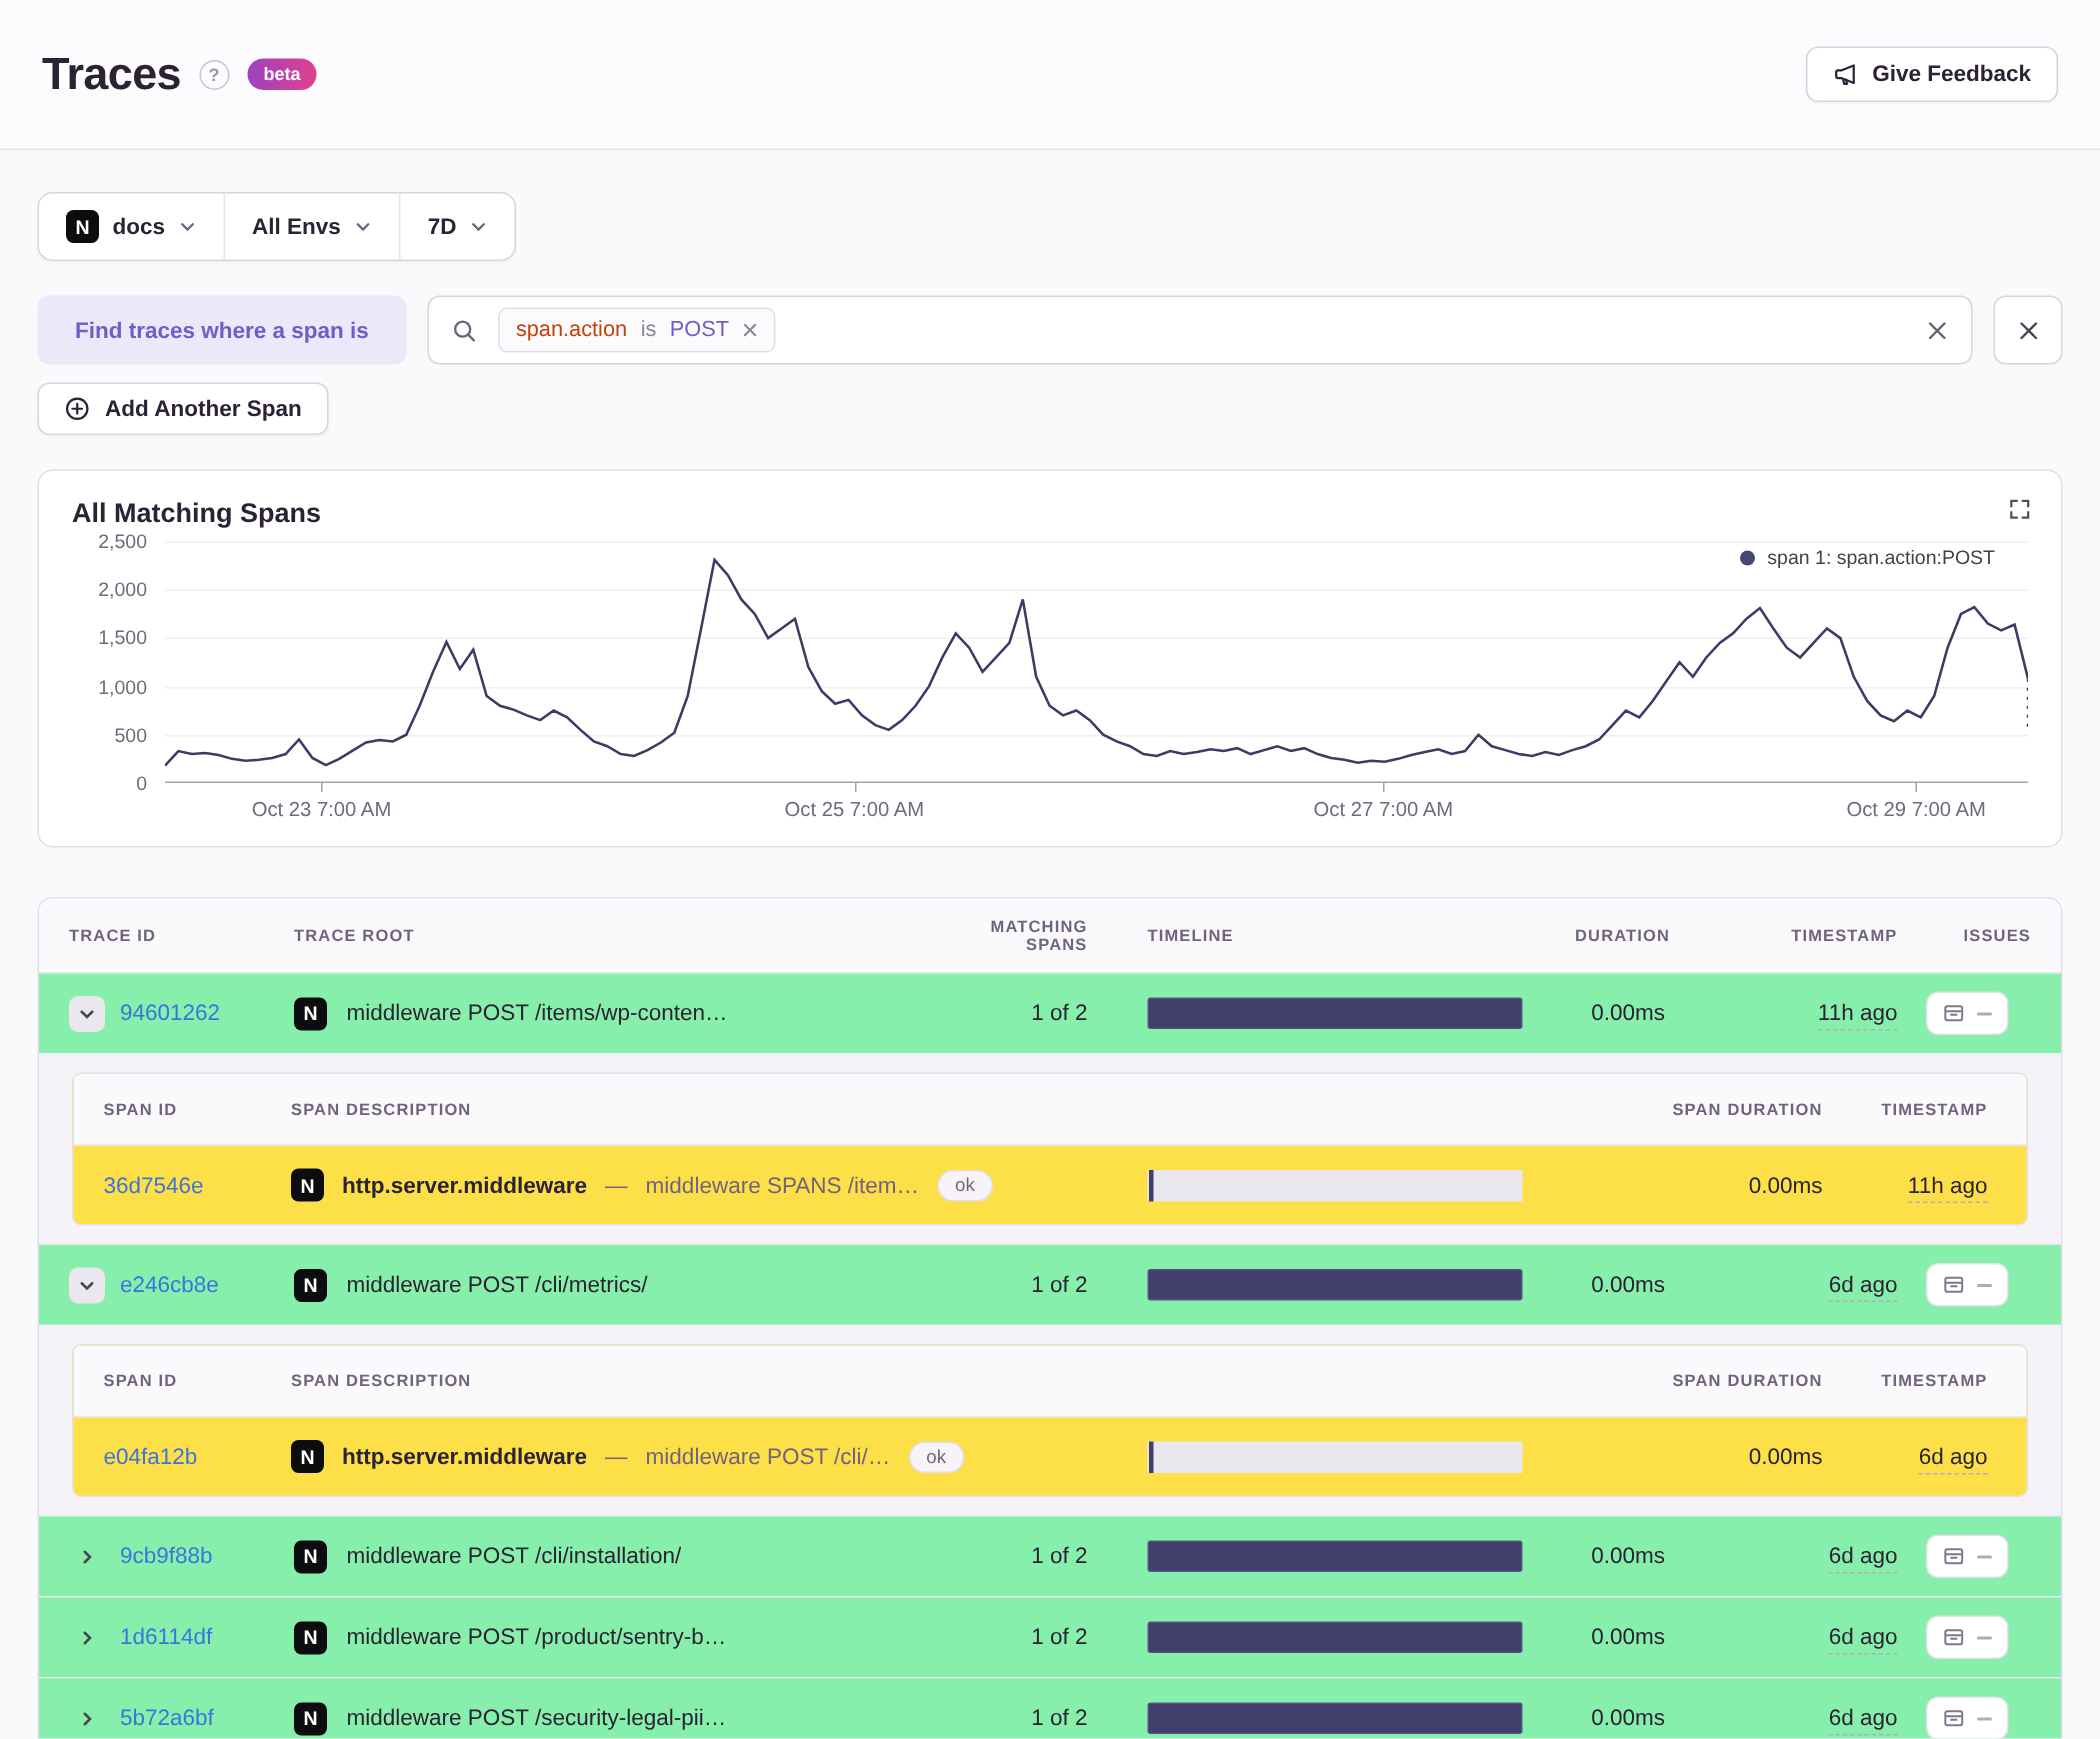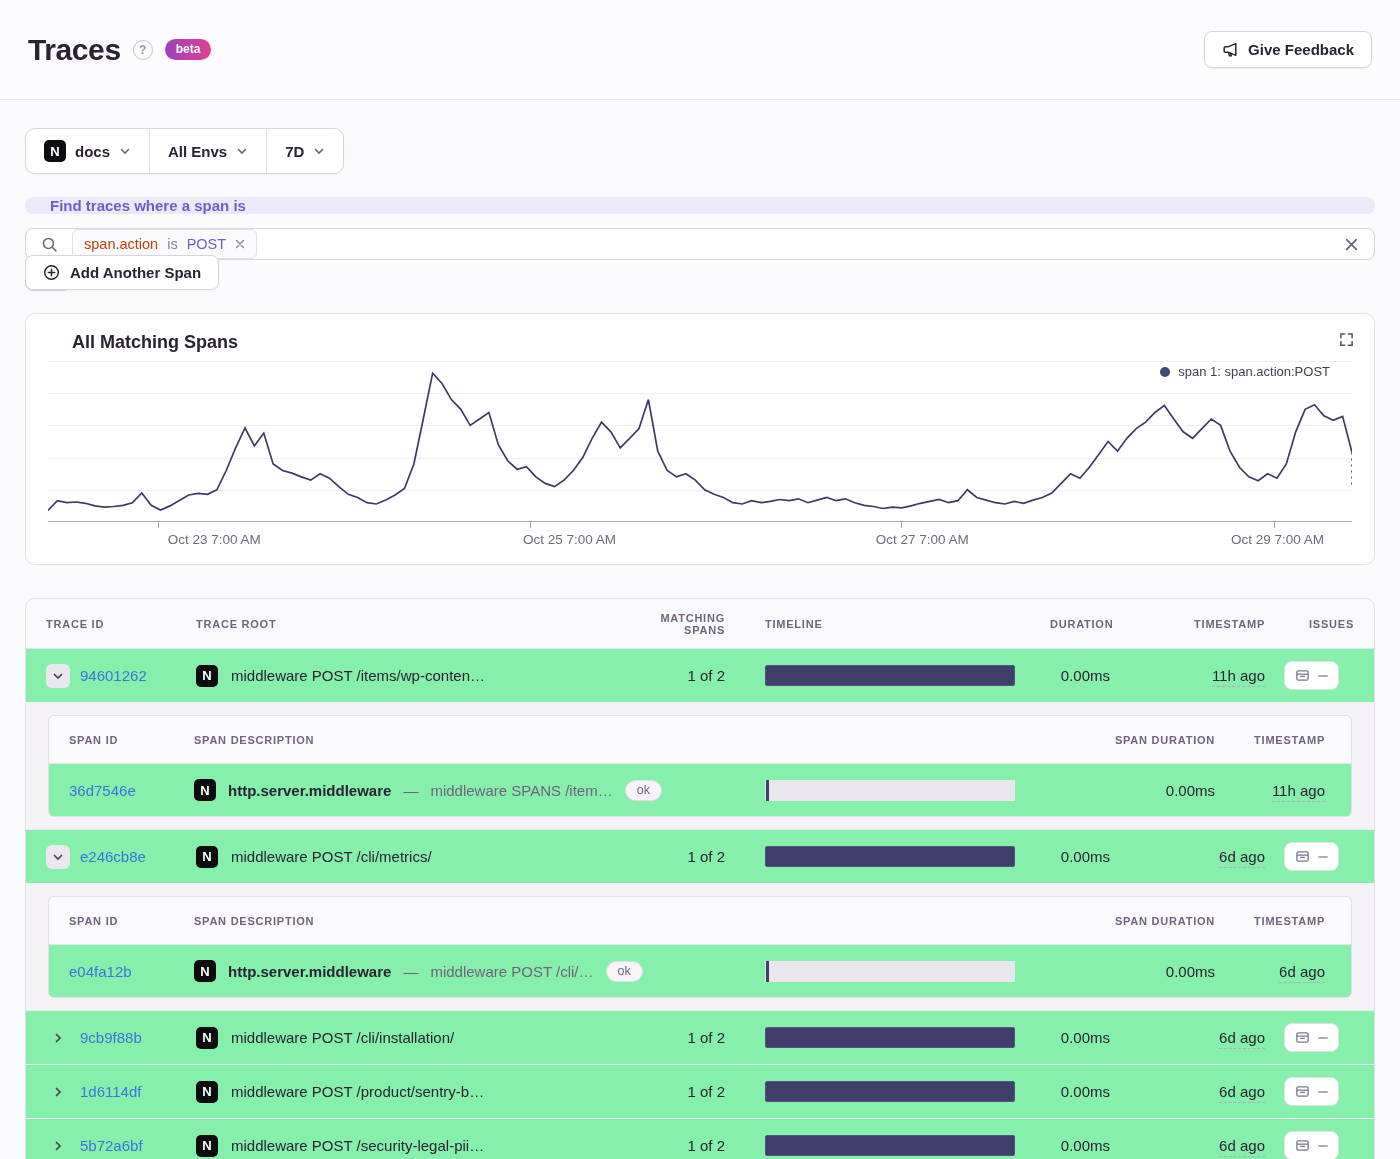--- a/index.html
+++ b/index.html
@@ -30,21 +30,21 @@
     border:1px solid #D9D3E0; border-radius:10px; height:46px;
     box-shadow:0 1px 2px rgba(43,34,51,.04); }
   .filter-seg { display:flex; align-items:center; gap:9px; padding:0 18px;
     font-size:15px; font-weight:700; color:#2B2233; cursor:pointer; }
   .filter-seg + .filter-seg { border-left:1px solid #E7E3EC; }
   .chev { color:#71637E; }
   .n-avatar { width:22px; height:22px; background:#0D0D0F; color:#fff; border-radius:5px;
     font-weight:700; font-size:13px; display:flex; align-items:center; justify-content:center; }
 
   
-  .search-row { margin-top:23px; display:flex; gap:14px; height:46px;flex-direction:column; }
+  .search-row { margin-top:23px; display:flex; gap:14px; height:46px; }
   .where-chip { background:#ECE8F9; color:#6D5FC7; font-weight:700; font-size:15px;
     display:flex; align-items:center; padding:0 25px; border-radius:8px; white-space:nowrap; }
   .search-box { flex:1; background:#fff; border:1px solid #D9D3E0; border-radius:8px;
     display:flex; align-items:center; padding:0 15px; gap:14px; }
   .search-input { border:none; outline:none; flex:1; font-size:15px; height:100%;
     font-family:inherit; background:transparent; min-width:20px; }
   .token { display:flex; align-items:center; gap:9px; border:1px solid #E2DDE9;
     background:#FBFAFC; border-radius:6px; padding:6px 11px; font-size:14.5px; cursor:pointer; }
   .token-key { color:#c2410c; } .token-op { color:#8D8496; }
   .token-val { color:#6D5FC7; } 
@@ -53,21 +53,21 @@
     display:flex; align-items:center; justify-content:center; cursor:pointer; }
 
   .add-span-btn { margin-top:12px; display:inline-flex; align-items:center; gap:10px;
     background:#fff; border:1px solid #D9D3E0; border-radius:8px; padding:8px 17px;
     font-weight:700; font-size:15px; color:#2B2233; cursor:pointer;
     box-shadow:0 1px 2px rgba(43,34,51,.04); }
 
   
   .chart-card { margin-top:23px; background:#fff; border:1px solid #E2DDE9;
     border-radius:10px; padding:18px 22px 10px; position:relative; }
-  .chart-title { font-size:18px; font-weight:700; color:#2B2233;margin-left:24px; }
+  .chart-title { font-size:18px; font-weight:700; color:#2B2233; }
   .expand-icon { position:absolute; top:18px; right:20px; color:#564F63; cursor:pointer; }
   .legend { position:absolute; right:44px; top:50px; display:flex; align-items:center;
     gap:8px; font-size:13px; color:#43404E; cursor:pointer; }
   .legend-dot { width:10px; height:10px; border-radius:50%; background:#444674; }
   .chart-body { display:flex; margin-top:8px; }
   .y-axis { width:62px; position:relative; height:161px; flex:none; }
   .y-axis span { position:absolute; right:12px; transform:translateY(-50%);
     font-size:13px; color:#6F6A7D; }
   .plot { flex:1; position:relative; height:161px; }
   .gridline { position:absolute; left:0; right:0; height:1px; background:#F0EDF3; }
@@ -105,21 +105,21 @@
   .track::before { content:""; position:absolute; left:1px; top:0; bottom:0; width:3px;
     background:#413E6B; }
   .ts { border-bottom:1px dashed #B3ABBE; padding-bottom:2px; }
   .cell-issues { display:flex; justify-content:center; }
   .issues-btn { display:flex; align-items:center; gap:8px; border:1px solid #E4E0EA;
     border-radius:8px; padding:6px 10px; background:#fff; cursor:pointer; color:#7F7691; }
   .dash-icon { width:10px; height:2px; background:#B1A9BC; border-radius:1px; }
 
   
   .nested-wrap { background:#F5F3F7; padding:12px 22px; border-bottom:1px solid #ECE8F0; }
-  .nested-table { background:#86efac; border:1px solid #E4E0EA; border-radius:6px; overflow:hidden; }
+  .nested-table { background:#fde047; border:1px solid #E4E0EA; border-radius:6px; overflow:hidden; }
   .s-head, .s-row { display:grid;
     grid-template-columns:125px minmax(0,1fr) 285px 165px 116px;
     align-items:center; padding:0 20px; }
   .s-head { height:48px; background:#FAF9FB; border-bottom:1px solid #E8E4ED; }
   .s-row { height:52px; }
   .pr6 { padding-right:6px; }
   .cell-desc { display:flex; align-items:center; gap:12px; font-size:15px; min-width:0; }
   .op { font-weight:700; color:#2B2233; white-space:nowrap; }
   .sep { color:#71637E; }
   .desc-text { color:#71637E; white-space:nowrap; overflow:hidden; text-overflow:ellipsis; }
@@ -227,20 +227,28 @@
     <span class="expand-icon">
       <svg width="15" height="15" viewBox="0 0 16 16" fill="none" stroke="currentColor" stroke-width="1.6" stroke-linecap="round">
           <path d="M2 6V2h4M10 2h4v4M14 10v4h-4M6 14H2v-4"></path>
         </svg>
     </span>
     <div class="legend">
       <span class="legend-dot" style="background: rgb(68, 70, 116);"></span>
       <span>span 1: span.action:POST</span>
     </div>
     <div class="chart-body">
+      <div class="y-axis">
+        <span style="top:0%">2,500</span>
+        <span style="top:20%">2,000</span>
+        <span style="top:40%">1,500</span>
+        <span style="top:60%">1,000</span>
+        <span style="top:80%">500</span>
+        <span style="top:100%">0</span>
+      </div>
       <div class="plot">
         <div class="gridline" style="top:0%"></div>
         <div class="gridline" style="top:20%"></div>
         <div class="gridline" style="top:40%"></div>
         <div class="gridline" style="top:60%"></div>
         <div class="gridline" style="top:80%"></div>
         <div class="axis-line"></div>
         <svg viewBox="0 0 1000 161" preserveAspectRatio="none">
             <polyline points="0,149.4 7.194244604316547,139.7 14.388489208633095,141.7 21.58273381294964,141.0 28.77697841726619,142.3 35.97122302158273,144.9 43.16546762589928,146.2 50.35971223021583,145.5 57.55395683453238,144.3 64.74820143884892,141.7 71.94244604316546,132.0 79.13669064748201,144.3 86.33093525179856,149.1 93.52517985611512,144.9 100.71942446043165,139.4 107.91366906474819,134.0 115.10791366906476,132.3 122.3021582733813,133.3 129.49640287769785,128.8 136.6906474820144,109.5 143.88489208633092,86.9 151.0791366906475,67.0 158.27338129496403,85.0 165.46762589928056,72.1 172.66187050359713,103.0 179.85611510791367,109.5 187.05035971223023,112.1 194.24460431654677,115.9 201.4388489208633,119.1 208.63309352517987,112.7 215.82733812949638,117.2 223.02158273381295,125.6 230.21582733812951,133.3 237.41007194244605,136.5 244.6043165467626,141.7 251.79856115107913,143.0 258.9928057553957,139.1 266.18705035971226,134.0 273.3812949640288,127.5 280.5755395683453,103.0 287.76978417266184,58.0 294.9640287769784,12.2 302.158273381295,22.5 309.35251798561154,38.6 316.54676258992805,48.3 323.7410071942446,64.4 330.9352517985611,58.0 338.1294964028777,51.5 345.32374100719426,83.7 352.51798561151077,99.8 359.71223021582733,108.2 366.9064748201439,105.6 374.10071942446046,115.9 381.294964028777,122.4 388.48920863309354,125.6 395.68345323741005,119.1 402.8776978417266,109.5 410.0719424460432,96.6 417.26618705035975,77.3 424.4604316546763,61.2 431.65467625899277,70.8 438.84892086330933,86.9 446.0431654676259,77.3 453.23741007194246,67.6 460.43165467625903,38.6 467.62589928057554,90.2 474.8201438848921,109.5 482.0143884892086,115.9 489.2086330935252,112.7 496.40287769784175,119.1 503.59712230215825,128.8 510.7913669064749,133.3 517.9856115107914,136.5 525.1798561151079,141.7 532.3741007194245,143.0 539.568345323741,139.7 546.7625899280577,141.7 553.956834532374,140.4 561.1510791366906,138.5 568.3453237410072,139.7 575.5395683453237,137.8 582.7338129496403,141.7 589.9280575539568,139.1 597.1223021582733,136.5 604.31654676259,139.7 611.5107913669065,137.8 618.7050359712231,141.7 625.8992805755396,144.3 633.0935251798561,145.5 640.2877697841727,147.5 647.4820143884892,146.2 654.6762589928057,146.8 661.8705035971223,144.9 669.0647482014388,142.3 676.2589928057554,140.4 683.4532374100719,138.5 690.6474820143885,141.7 697.841726618705,139.7 705.0359712230215,128.8 712.2302158273382,136.5 719.4244604316547,139.1 726.6187050359713,141.7 733.8129496402878,143.0 741.0071942446043,140.4 748.2014388489209,142.3 755.3956834532373,139.1 762.589928057554,136.5 769.7841726618705,132.0 776.9784172661871,122.4 784.1726618705036,112.7 791.3669064748201,117.2 798.5611510791367,106.3 805.7553956834532,93.4 812.9496402877699,80.5 820.1438848920864,90.2 827.3381294964029,77.3 834.5323741007195,67.6 841.726618705036,61.2 848.9208633093526,51.5 856.115107913669,44.4 863.3093525179855,58.0 870.5035971223022,70.8 877.6978417266187,77.3 884.8920863309353,67.6 892.0863309352518,58.0 899.2805755395683,64.4 906.4748201438849,90.2 913.6690647482014,106.3 920.8633093525181,115.9 928.0575539568346,119.8 935.2517985611511,112.7 942.4460431654677,117.2 949.6402877697842,103.0 956.8345323741007,70.8 964.0287769784172,48.3 971.2230215827337,43.8 978.4172661870504,54.7 985.6115107913669,59.2 992.8057553956835,55.4 1000,91.4" fill="none" stroke="#3E3A66" stroke-width="1.7" vector-effect="non-scaling-stroke"></polyline>
             <line x1="1000" y1="91.44800000000001" x2="1000" y2="124.936" stroke="#3E3A66" stroke-width="1.7" stroke-dasharray="2 4" vector-effect="non-scaling-stroke"></line>

